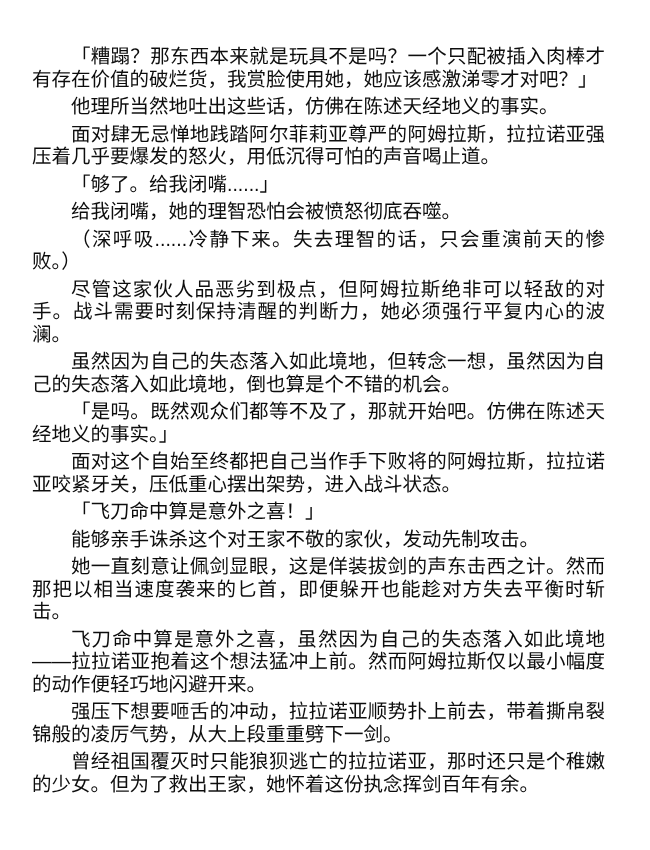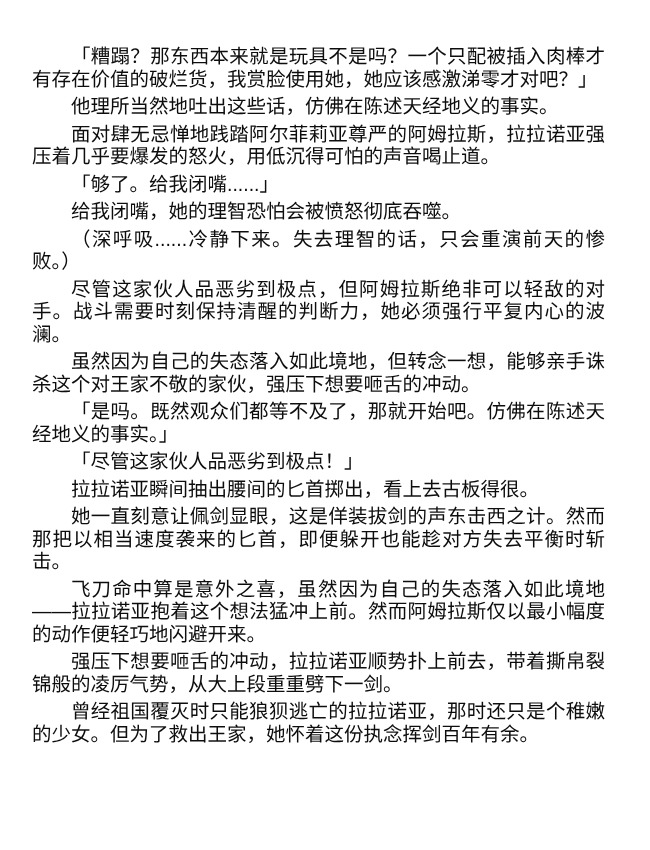--- a/index.html
+++ b/index.html
@@ -41,22 +41,23 @@
 <div class="page" style="color: rgb(13, 13, 13);">
   <div class="text-column">
 
   <p class="para">「糟蹋？那东西本来就是玩具不是吗？一个只配被插入肉棒才有存在价值的破烂货，我赏脸使用她，她应该感激涕零才对吧？」</p>
       <p class="para">他理所当然地吐出这些话，仿佛在陈述天经地义的事实。</p>
       <p class="para">面对肆无忌惮地践踏阿尔菲莉亚尊严的阿姆拉斯，拉拉诺亚强压着几乎要爆发的怒火，用低沉得可怕的声音喝止道。</p>
       <p class="para">「够了。给我闭嘴......」</p>
       <p class="para">给我闭嘴，她的理智恐怕会被愤怒彻底吞噬。</p>
       <p class="para">（深呼吸......冷静下来。失去理智的话，只会重演前天的惨败。）</p>
       <p class="para">尽管这家伙人品恶劣到极点，但阿姆拉斯绝非可以轻敌的对手。战斗需要时刻保持清醒的判断力，她必须强行平复内心的波澜。</p>
-      <p class="para">虽然因为自己的失态落入如此境地，但转念一想，能够亲手诛杀这个对王家不敬的家伙，强压下想要咂舌的冲动。</p>
+      <p class="para">虽然因为自己的失态落入如此境地，但转念一想，虽然因为自己的失态落入如此境地，倒也算是个不错的机会。</p>
       <p class="para">「是吗。既然观众们都等不及了，那就开始吧。仿佛在陈述天经地义的事实。」</p>
-      <p class="para">「尽管这家伙人品恶劣到极点！」</p>
-      <p class="para">拉拉诺亚瞬间抽出腰间的匕首掷出，看上去古板得很。</p>
+      <p class="para">面对这个自始至终都把自己当作手下败将的阿姆拉斯，拉拉诺亚咬紧牙关，压低重心摆出架势，进入战斗状态。</p>
+      <p class="para">「飞刀命中算是意外之喜！」</p>
+      <p class="para">能够亲手诛杀这个对王家不敬的家伙，发动先制攻击。</p>
       <p class="para">她一直刻意让佩剑显眼，这是佯装拔剑的声东击西之计。然而那把以相当速度袭来的匕首，即便躲开也能趁对方失去平衡时斩击。</p>
       <p class="para">飞刀命中算是意外之喜，虽然因为自己的失态落入如此境地——拉拉诺亚抱着这个想法猛冲上前。然而阿姆拉斯仅以最小幅度的动作便轻巧地闪避开来。</p>
       <p class="para">强压下想要咂舌的冲动，拉拉诺亚顺势扑上前去，带着撕帛裂锦般的凌厉气势，从大上段重重劈下一剑。</p>
       <p class="para">曾经祖国覆灭时只能狼狈逃亡的拉拉诺亚，那时还只是个稚嫩的少女。但为了救出王家，她怀着这份执念挥剑百年有余。</p>
     </div>
 </div>
 
 </body></html>

